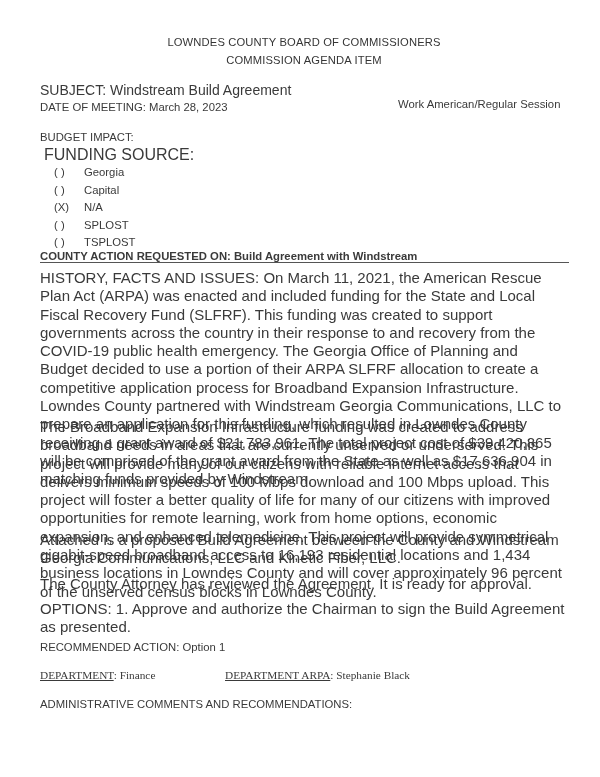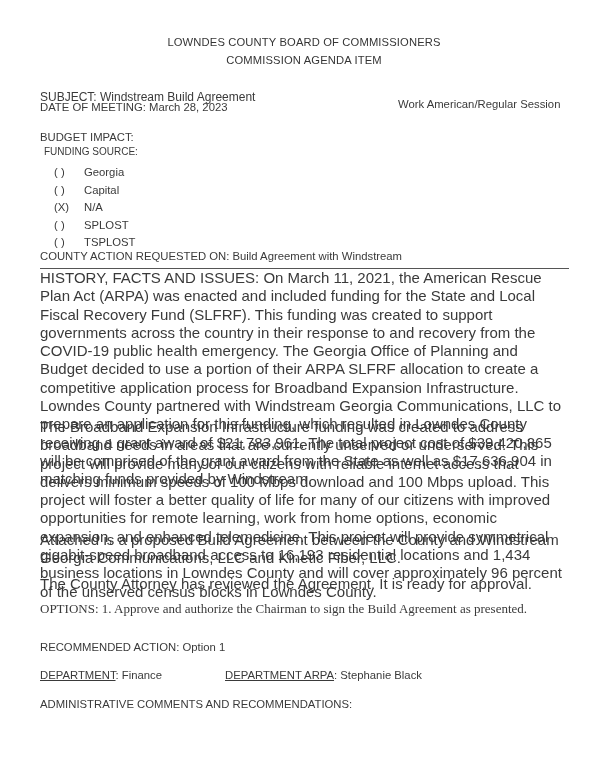--- a/index.html
+++ b/index.html
@@ -35,23 +35,22 @@
   .content {
     position: absolute;
     left: 36px;
     top: 0;
     width: 529px;
   }
 
   .row-subject {
     position: absolute;
     top: 82px; left: 0;
-    font-size: 12px;
-    color: #3a3a3a;
-    margin-top: 8px;
+    font-size: 14px;
+    color: #3a3a3a;
   }
   .row-date {
     position: absolute;
     top: 101px; left: 0;
     font-size: 11.3px;
     color: #3a3a3a;
   }
   .session {
     position: absolute;
     top: 98px;
@@ -62,21 +61,21 @@
   }
 
   .budget-impact {
     position: absolute;
     top: 131px; left: 0;
     font-size: 11.3px;
   }
   .funding-source {
     position: absolute;
     top: 146px; left: 4px;
-    font-size: 10px;
+    font-size: 16px;
   }
   .funding-list {
     position: absolute;
     top: 164px;
     left: 14px;
     font-size: 11.3px;
   }
   .funding-item {
     height: 17.6px;
     line-height: 17.6px;
@@ -85,60 +84,60 @@
   .funding-item .mark {
     display: inline-block;
     width: 30px;
   }
 
   .action-line {
     position: absolute;
     top: 250px; left: 0;
     width: 529px;
     font-size: 11.3px;
-    padding-bottom: 6px;
     border-bottom: 1.3px solid #555;
     box-sizing: border-box;
+    font-weight: bold;
   }
 
   .body-block {
     position: absolute;
     left: 0;
     width: 529px;
     font-size: 15px;
     line-height: 18.3px;
     text-align: left;
     color: #3a3a3a;
   }
   .p1 { top: 269px; }
   .p2 { top: 418px; }
   .p3 { top: 531px; }
   .p4 { top: 575px; }
 
   .options {
     position: absolute;
     top: 600px; left: 0;
-    font-size: 13px;
+    font-size: 15px;
     line-height: 18.3px;
-    font-family: Liberation Serif, serif;
   }
   .options .opt-label { display: inline-block; }
   .options .opt2 { padding-left: 54px; }
 
   .recommended {
     position: absolute;
     top: 641px; left: 0;
     font-size: 11.3px;
   }
 
   .dept-row {
     position: absolute;
     top: 669px; left: 0;
     width: 529px;
     font-size: 11.3px;
+    font-family: Liberation Serif, serif;
   }
   .dept-head-wrap {
     position: absolute;
     top: 0;
     left: 185px;
     white-space: nowrap;
   }
   .ul { text-decoration: underline; }
 
   .admin-line {

